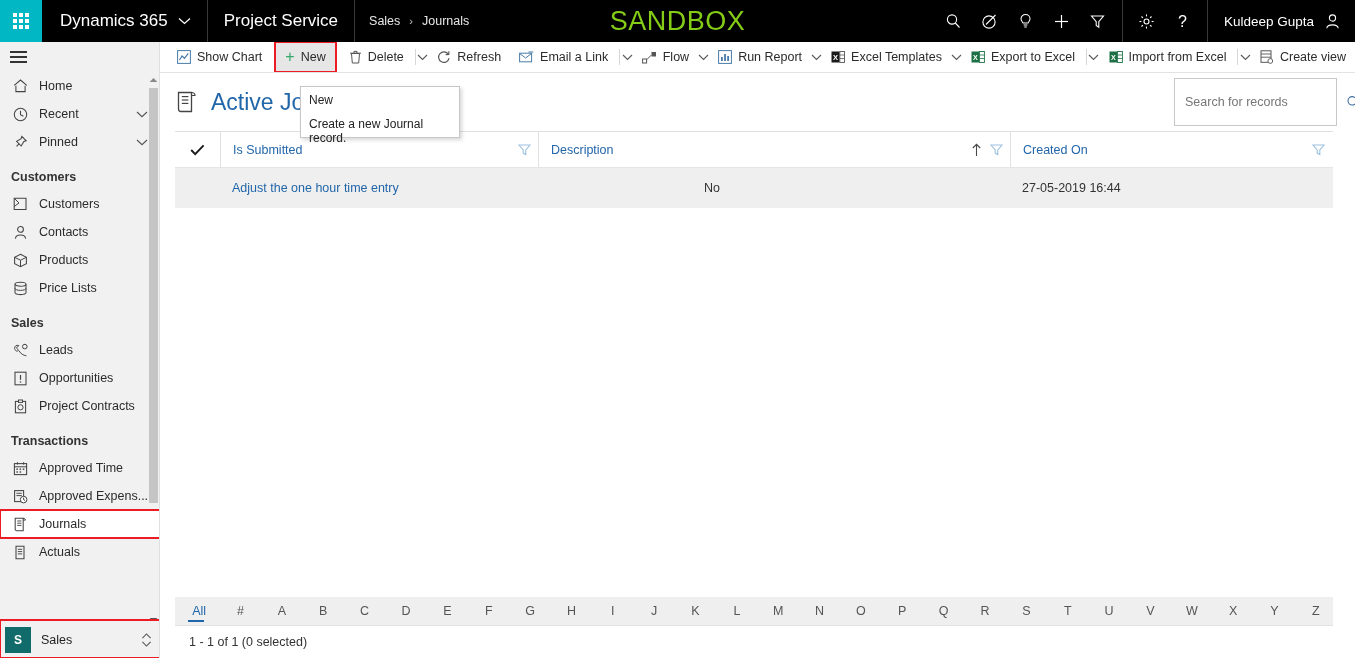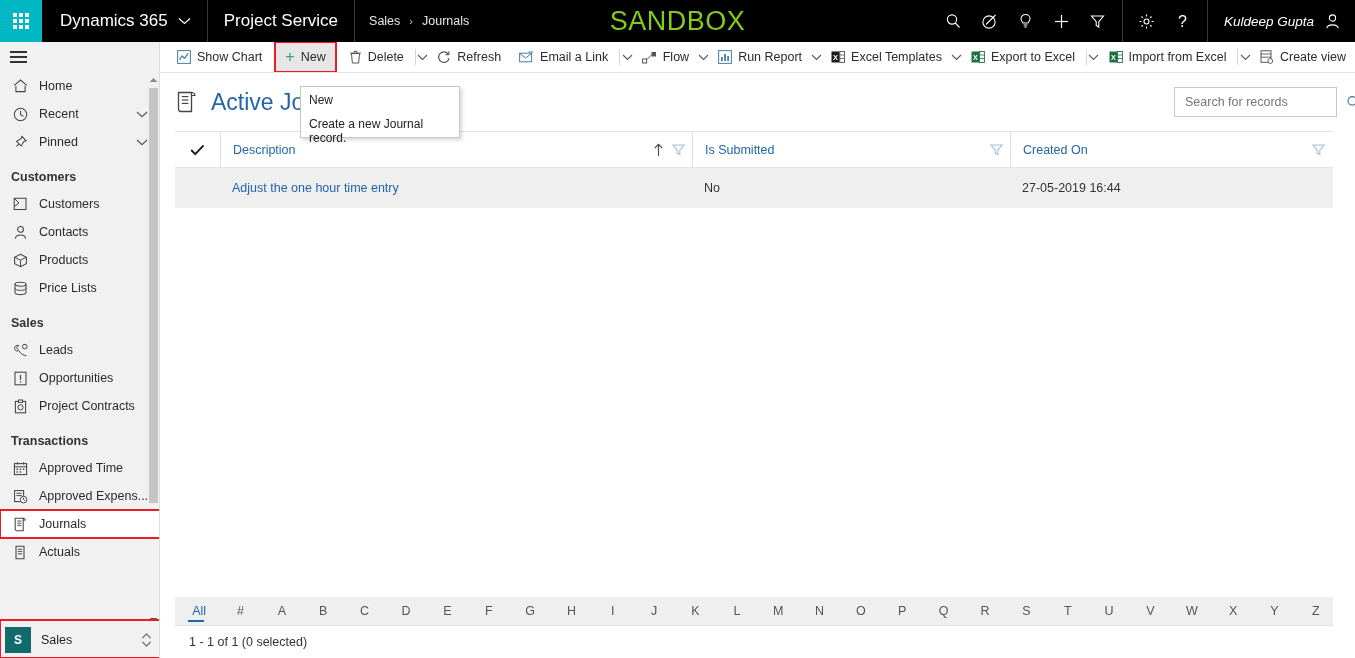--- a/index.html
+++ b/index.html
@@ -52,21 +52,21 @@
     position: relative; z-index: 3;
   }
   .nav-icons { display: flex; align-items: center; height: 42px; }
   .nav-icon {
     width: 36px; height: 42px; display: flex; align-items: center;
     justify-content: center; color: #fff;
   }
   .nav-div { width: 1px; height: 42px; background: #3a3a3a; margin: 0 6px; }
   .user-area {
     display: flex; align-items: center; gap: 10px; padding: 0 14px 0 10px;
-    height: 42px; font-size: 13.5px; white-space: nowrap; font-style: italic;
+    height: 42px; font-size: 13.5px; white-space: nowrap;
   }
 
   
   .cmdbar {
     position: absolute; top: 42px; left: 160px; width: 1195px; height: 31px;
     background: #fff; border-bottom: 1px solid #e3e3e3;
     display: flex; align-items: center; padding-left: 8px;
     font-size: 12.5px; color: #2b2b2b; overflow: hidden;
   }
   .cmd {
@@ -157,21 +157,21 @@
   }
   .page-head {
     height: 58px; display: flex; align-items: center; padding: 0 18px 0 15px;
     position: relative;
   }
   .page-title-wrap { display: flex; align-items: center; gap: 12px; }
   .page-title {
     font-size: 23px; color: #2266aa; font-weight: 400; white-space: nowrap;
   }
   .searchbox {
-    margin-left: auto; width: 163px; height: 30px; border: 1px solid #c8c8c8;
+    margin-left: auto; width: 163px; height: 48px; border: 1px solid #c8c8c8;
     display: flex; align-items: center; padding: 0 8px 0 10px;
     font-size: 12.5px; color: #666; background: #fff;
   }
   .searchbox input {
     border: 0; outline: 0; flex: 1; font-size: 12.5px;
     font-family: "Liberation Sans", sans-serif; color: #444; background: transparent;
   }
   .searchbox input::placeholder { color: #767676; }
 
   
@@ -739,39 +739,39 @@
     </div>
   </div>
 
   <div class="grid">
     <div class="grid-head">
       <div class="gh-check">
         <svg width="15" height="12" viewBox="0 0 15 12">
             <polyline points="1.2,6 5.2,10.2 13.6,1.3" stroke="#1a1a1a" stroke-width="1.9" fill="none"></polyline>
           </svg>
       </div>
+      <div class="gh-cell" style="width:318px">
+        <span class="lbl">Is Submitted</span>
+        <span class="gh-tools">
+          <span>
+            <svg width="13" height="13" viewBox="0 0 13 13">
+                <path d="M1 2 L12 2 L7.8 7 L7.8 11.6 L5.2 10.1 L5.2 7 Z" stroke="#9dc2e0" stroke-width="1.1" fill="none"></path>
+              </svg>
+          </span>
+        </span>
+      </div>
       <div class="gh-cell" style="width:472px">
         <span class="lbl">Description</span>
         <span class="gh-tools">
           <span class="gh-sort">
             <svg width="11" height="14" viewBox="0 0 11 14">
                 <line x1="5.5" y1="13" x2="5.5" y2="1.5" stroke="#4a4a4a" stroke-width="1.1"></line>
                 <polyline points="1.8,5 5.5,1.3 9.2,5" stroke="#4a4a4a" stroke-width="1.1" fill="none"></polyline>
               </svg>
           </span>
-          <span>
-            <svg width="13" height="13" viewBox="0 0 13 13">
-                <path d="M1 2 L12 2 L7.8 7 L7.8 11.6 L5.2 10.1 L5.2 7 Z" stroke="#9dc2e0" stroke-width="1.1" fill="none"></path>
-              </svg>
-          </span>
-        </span>
-      </div>
-      <div class="gh-cell" style="width:318px">
-        <span class="lbl">Is Submitted</span>
-        <span class="gh-tools">
           <span>
             <svg width="13" height="13" viewBox="0 0 13 13">
                 <path d="M1 2 L12 2 L7.8 7 L7.8 11.6 L5.2 10.1 L5.2 7 Z" stroke="#9dc2e0" stroke-width="1.1" fill="none"></path>
               </svg>
           </span>
         </span>
       </div>
       <div class="gh-cell" style="width:322px">
         <span class="lbl">Created On</span>
         <span class="gh-tools">

